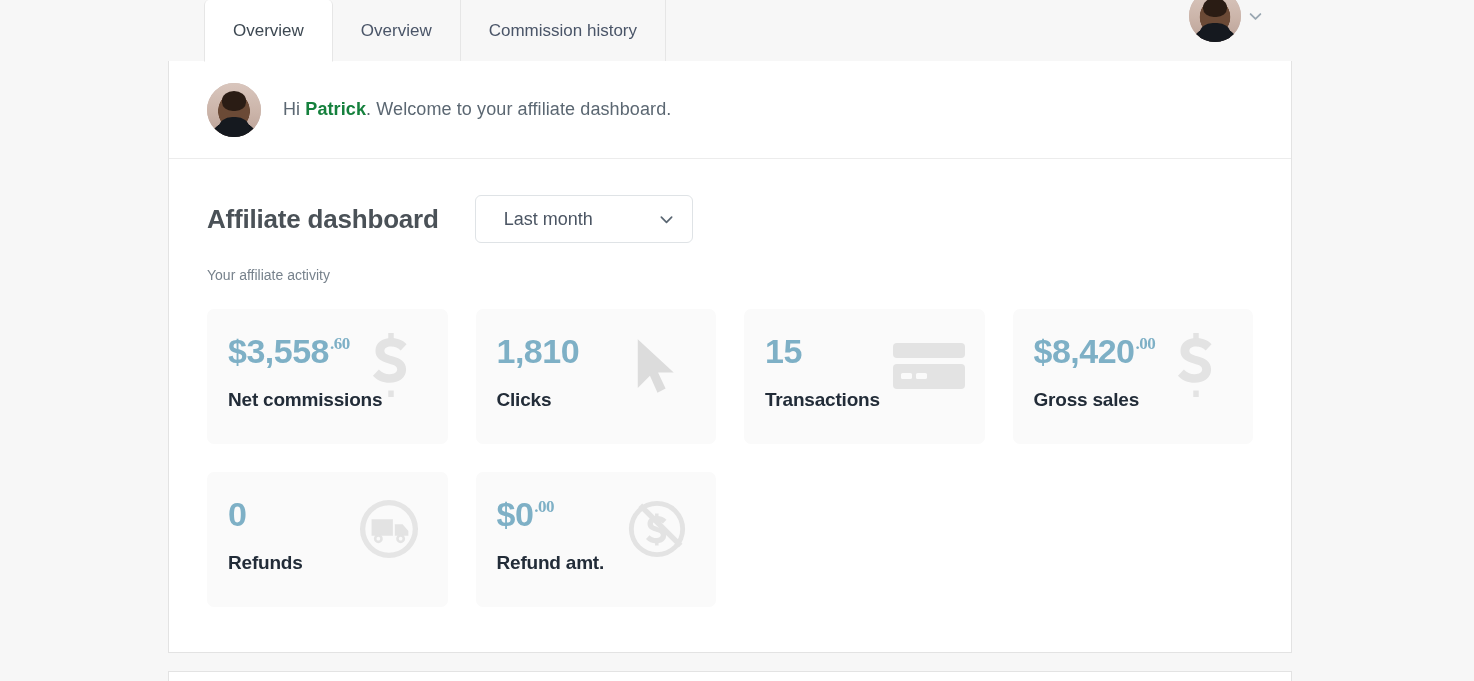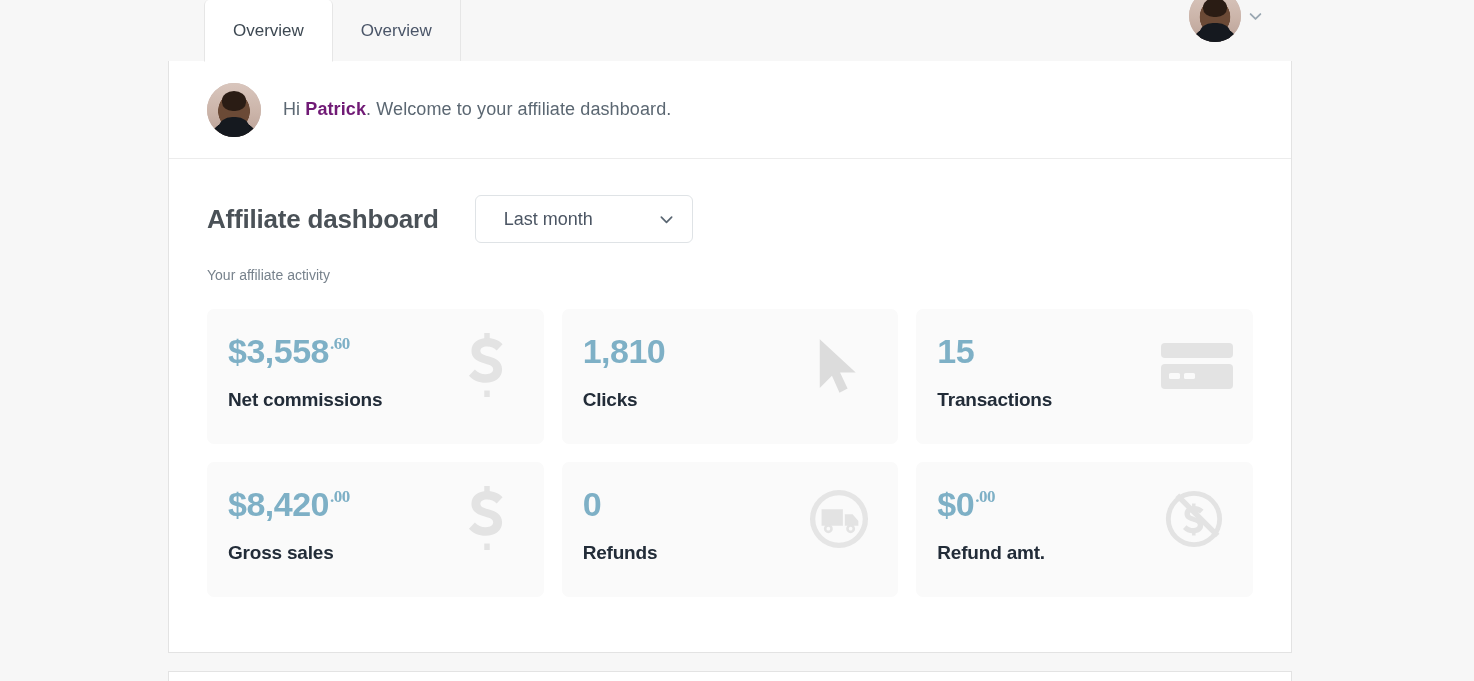--- a/index.html
+++ b/index.html
@@ -119,21 +119,21 @@
     overflow: hidden;
     background: #cdb9b1;
     flex: none;
     position: relative;
   }
   .welcome-text {
     font-size: 18px;
     color: #5b6772;
     letter-spacing: .1px;
   }
-  .welcome-text b { color: #701a75; font-weight: 700; }
+  .welcome-text b { color: #15803d; font-weight: 700; }
 
   
   .dash {
     padding: 32px 38px 0 38px;
   }
   .dash-head {
     display: flex;
     align-items: center;
     height: 56px;
   }
@@ -161,22 +161,22 @@
   .range-chev svg { display: block; width: 100%; height: 100%; }
 
   .sub-title {
     font-size: 14px;
     color: #77828c;
     margin-top: 20px;
   }
 
   .cards {
     display: grid;
-    grid-template-columns: repeat(3, 1fr);
-    gap: 18px;
+    grid-template-columns: repeat(4, 1fr);
+    gap: 28px;
     margin-top: 26px;
   }
   .card {
     background: #fafafa;
     border-radius: 7px;
     height: 135px;
     padding: 25px 24px 0 21px;
     position: relative;
     overflow: hidden;
   }
@@ -277,20 +277,23 @@
     </span>
   </div>
 
   <div class="tabbar">
     <div class="tab active">
       <span>Overview</span>
     </div>
     <div class="tab">
       <span>Overview</span>
     </div>
+    <div class="tab">
+      <span>Commission history</span>
+    </div>
     <div class="tabbar-filler"></div>
   </div>
 
   <div class="panel">
 
     <div class="welcome-row">
       <div class="welcome-avatar">
         <span class="photo"></span>
       </div>
       <div class="welcome-text"><span>Hi </span><b>Patrick</b><span>. Welcome to your affiliate dashboard.</span></div>

